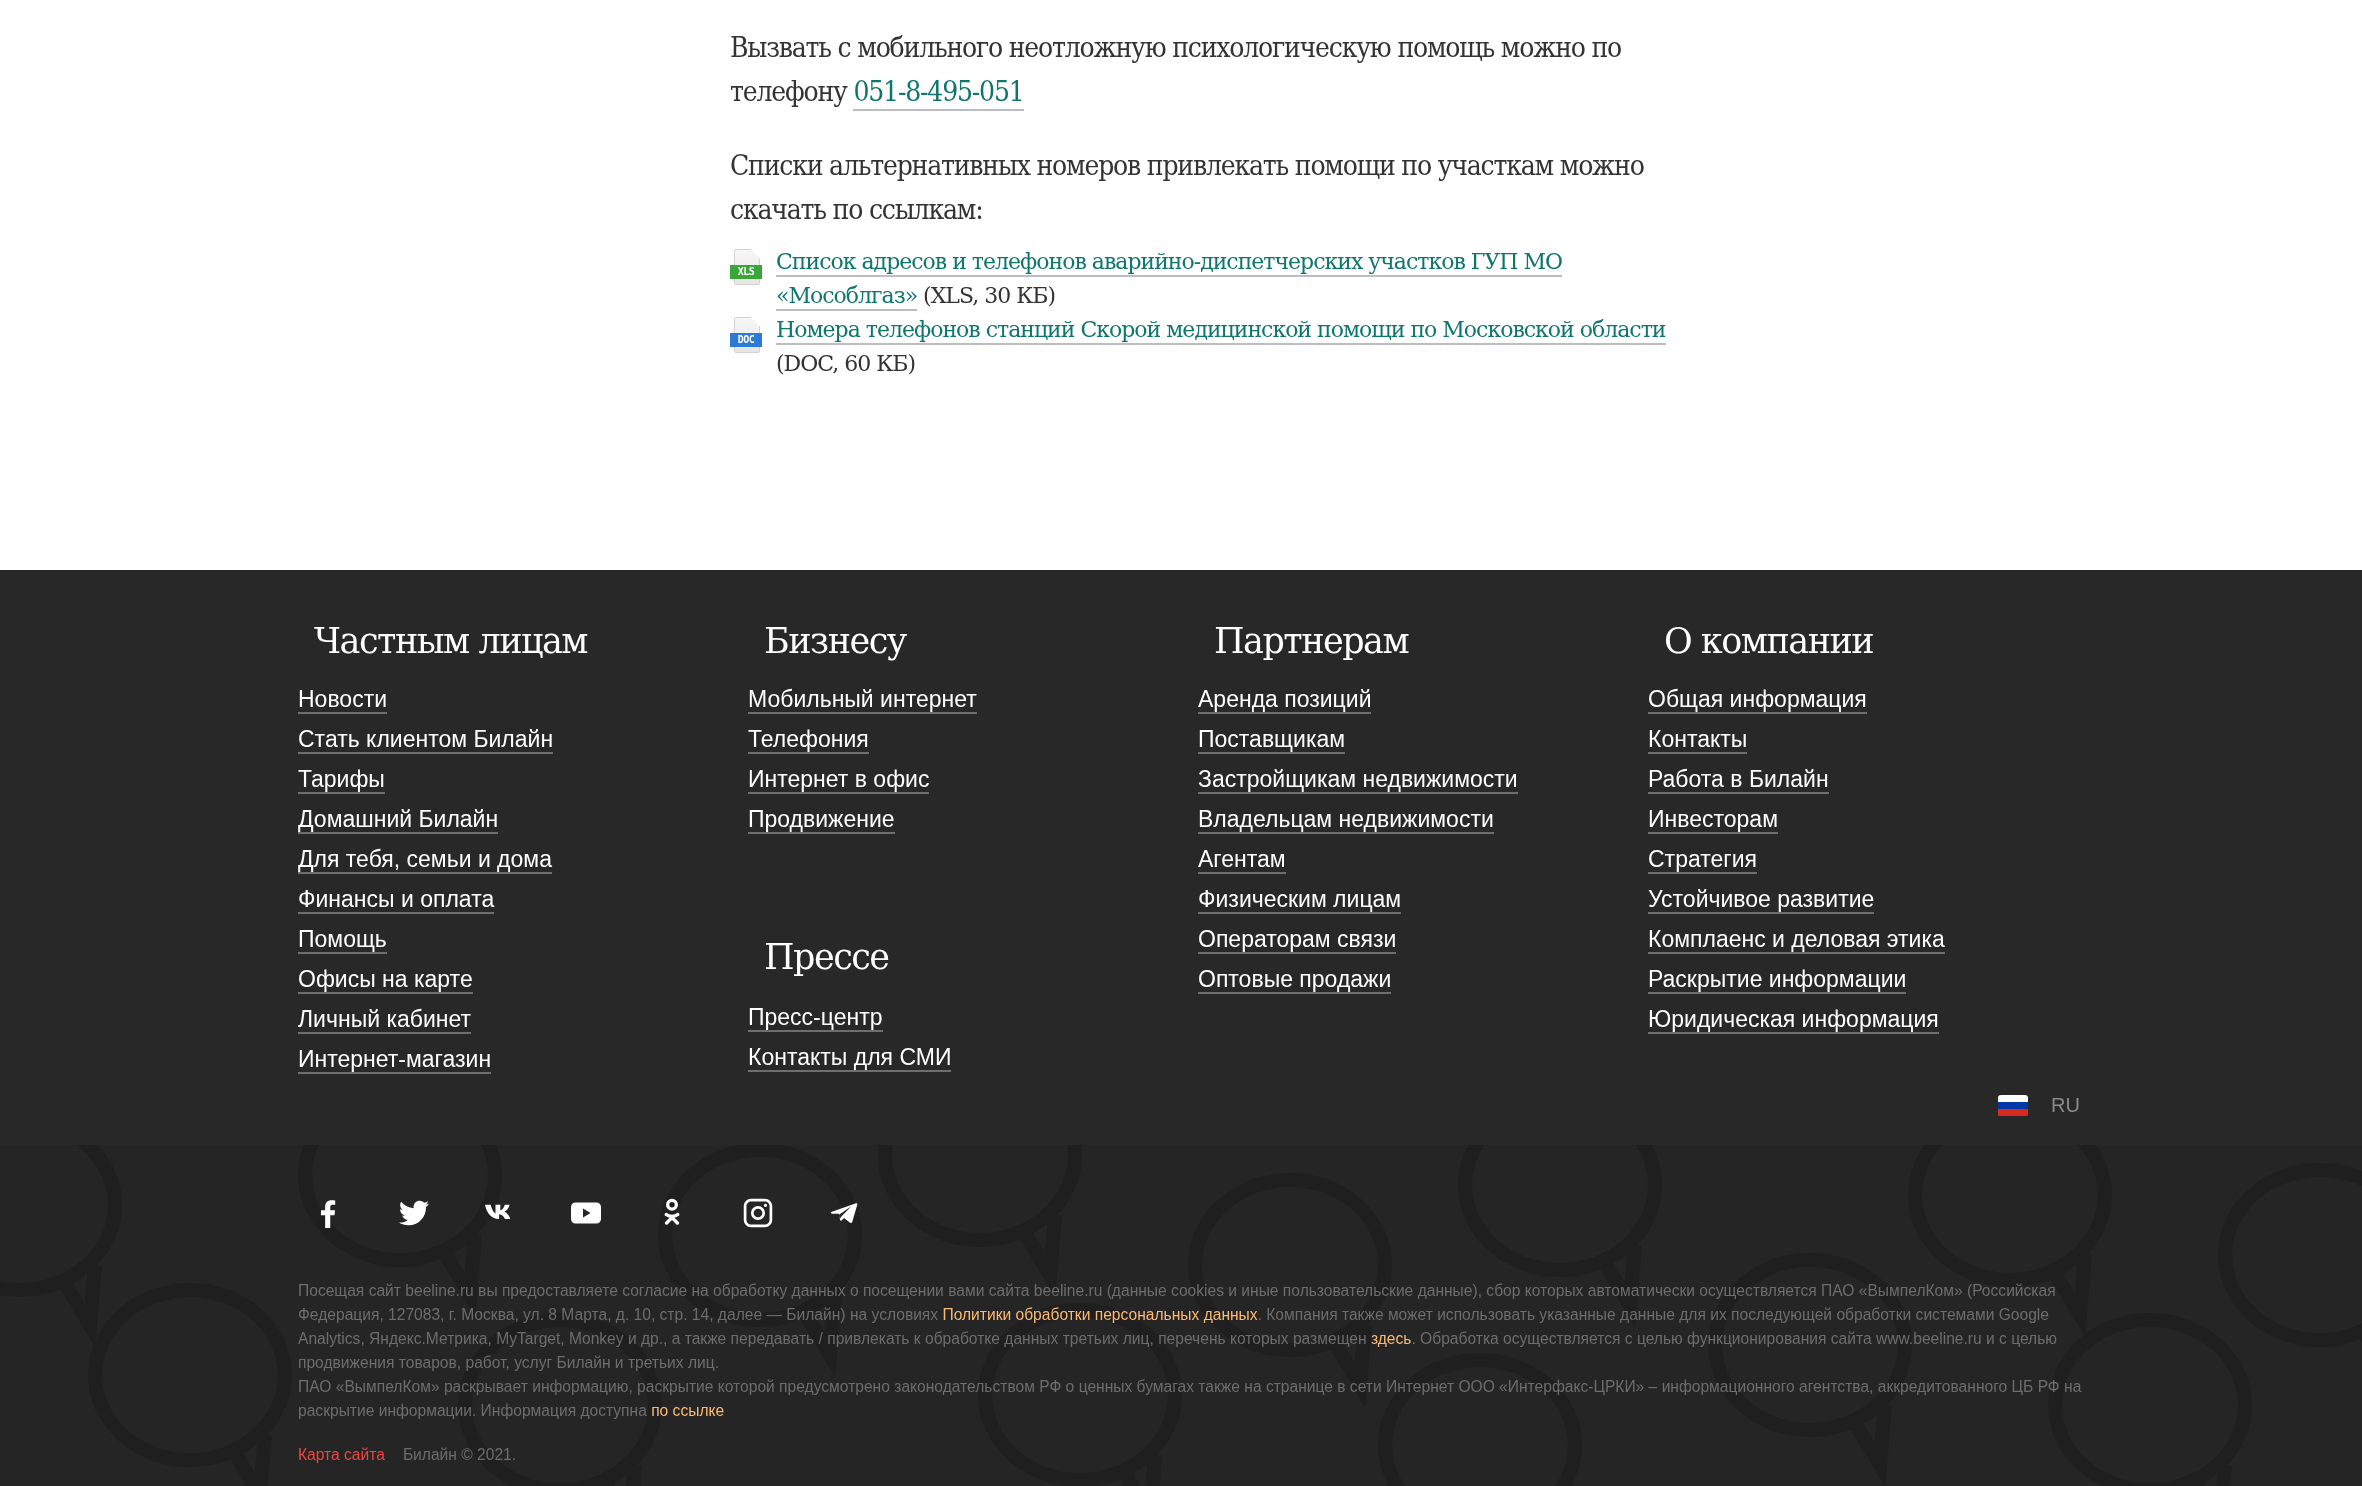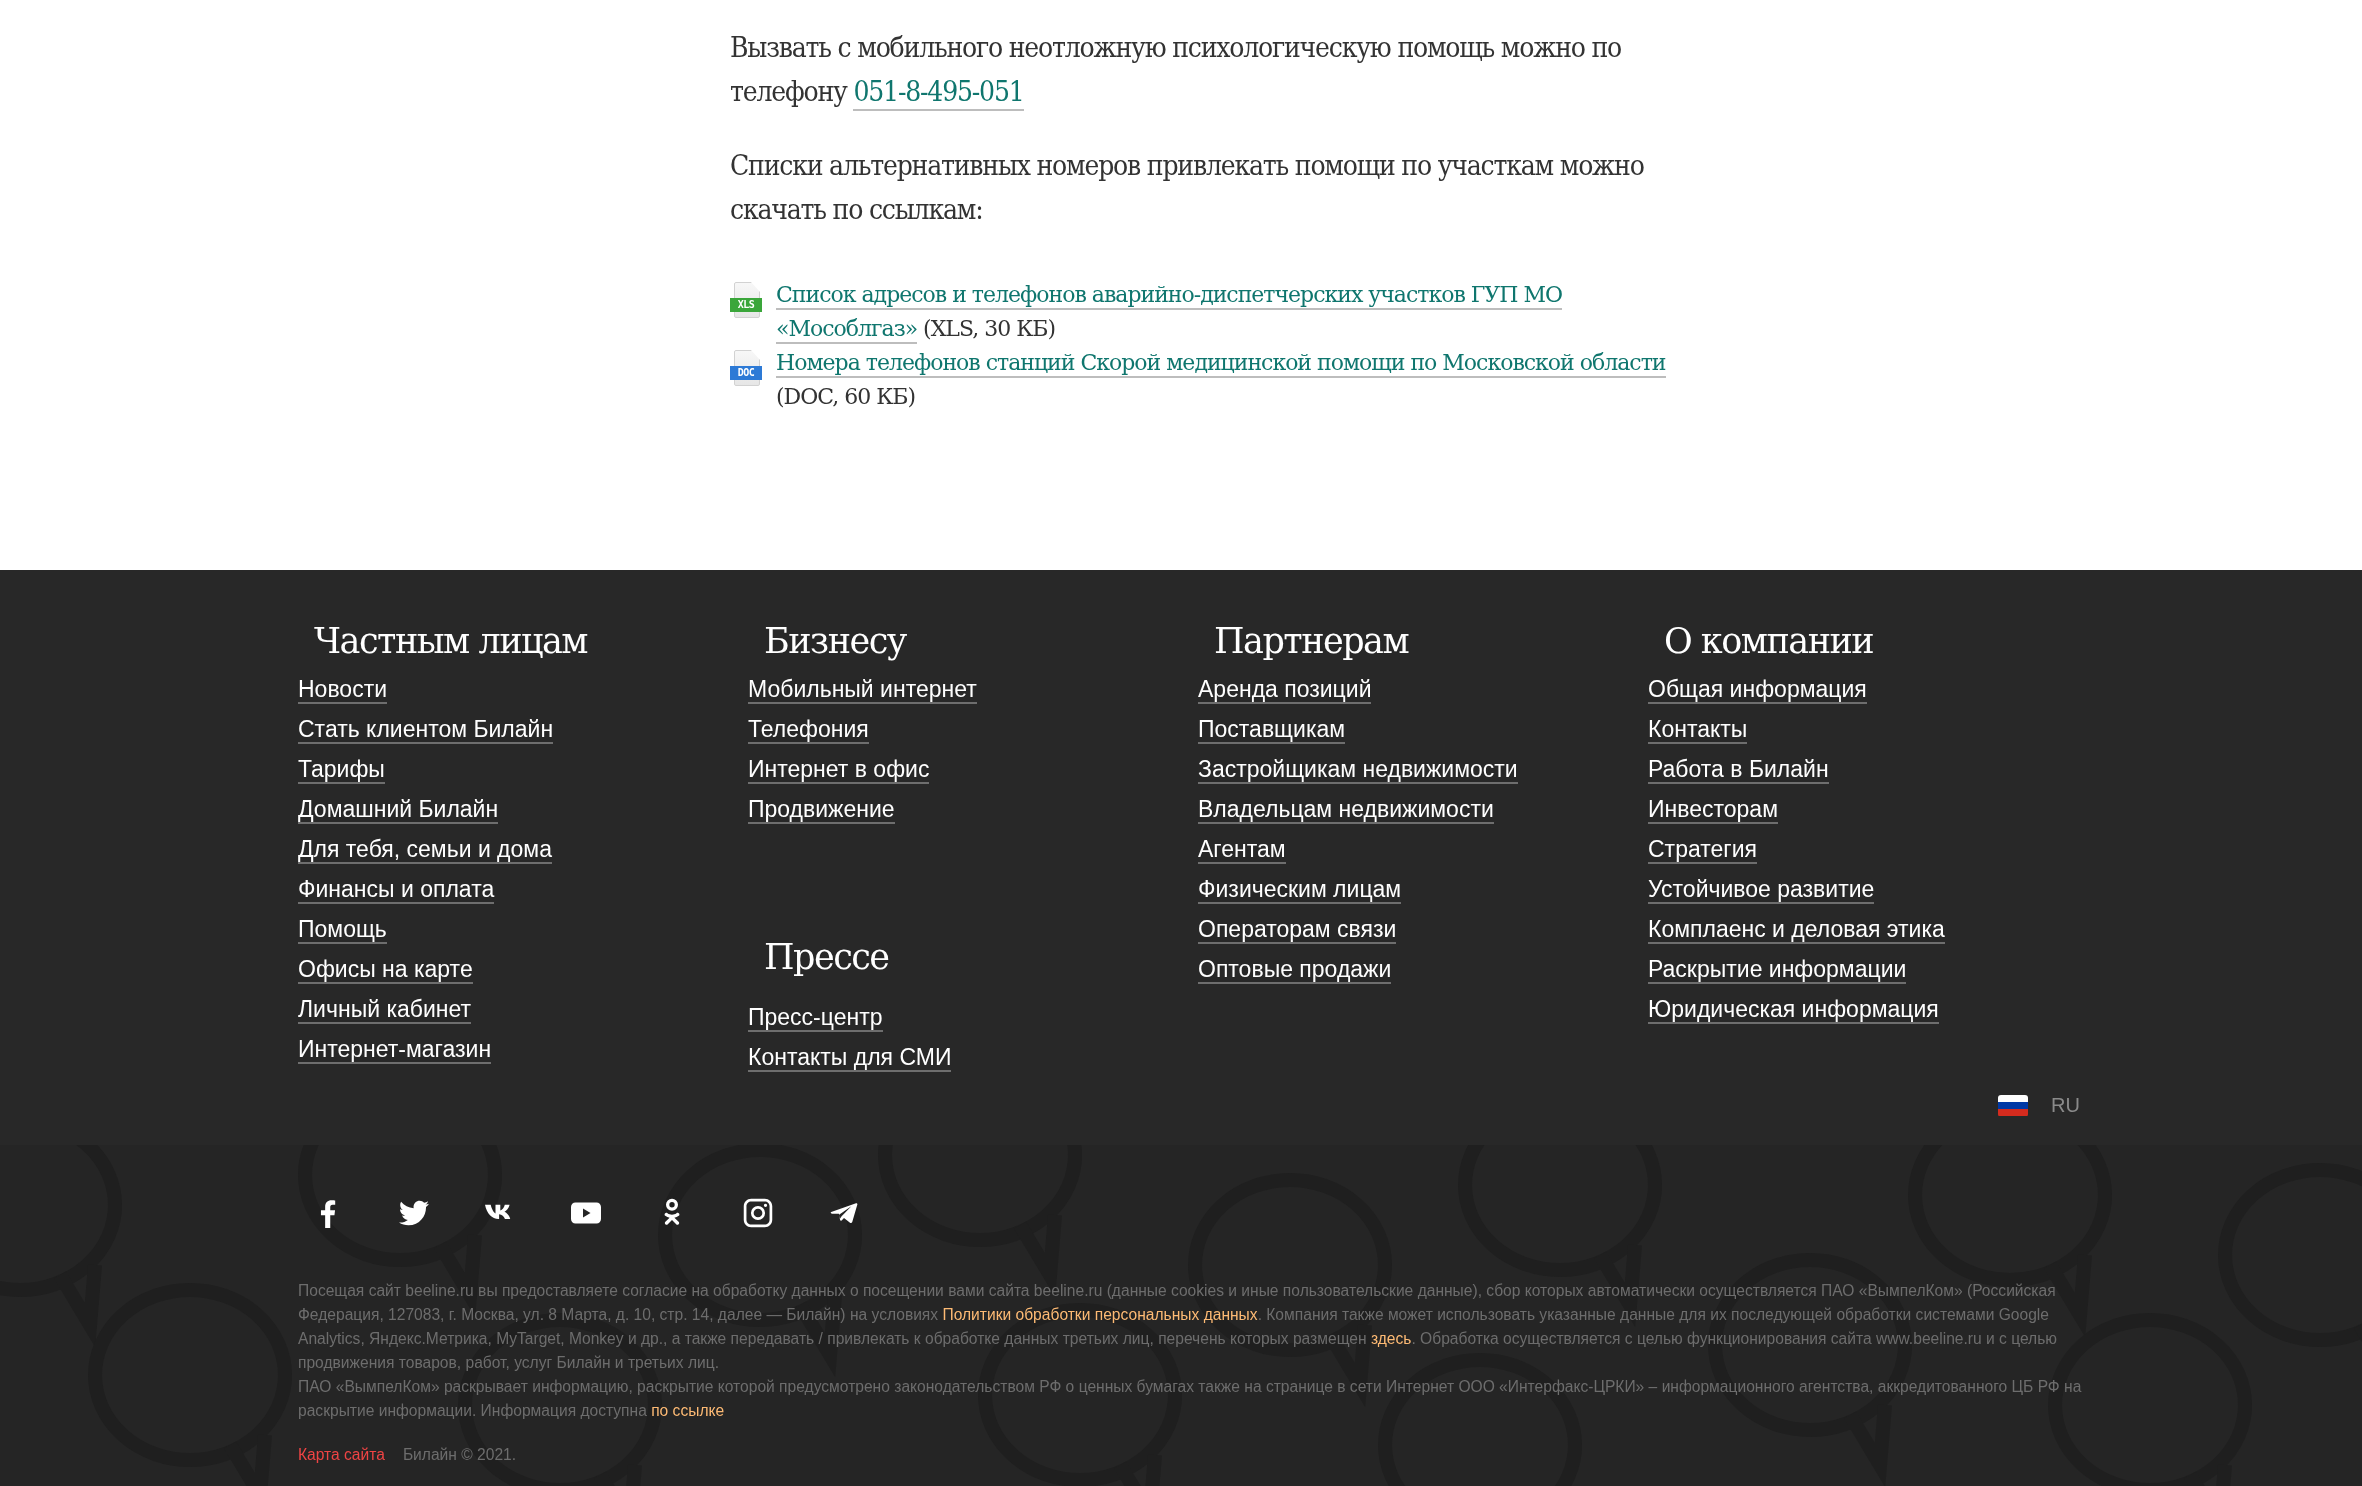--- a/index.html
+++ b/index.html
@@ -17,21 +17,21 @@
   }
   .article p {
     margin: 0; font-size: 28px; line-height: 44px; letter-spacing: -1.2px;
     font-stretch: condensed;
   }
   .article p + p { margin-top: 30px; }
   .u-link {
     color: #0f766e; text-decoration: none;
     border-bottom: 2px solid #bdbdbd; padding-bottom: 1px;
   }
-  .files { margin-top: 46px; list-style: none; padding: 0; }
+  .files { margin-top: 13px; list-style: none; padding: 0; }
   .file {
     position: relative; padding-left: 46px;
     font-size: 22px; line-height: 34px; letter-spacing: -1px;
     color: #333333;
   }
   .file-icon {
     position: absolute; left: 0; top: 4px; width: 32px; height: 38px;
   }
   .file-icon .sheet {
     position: absolute; left: 4px; top: 0; width: 24px; height: 34px;
@@ -52,21 +52,21 @@
     position: absolute; left: 0; top: 570px; width: 2362px; height: 575px;
     background: #282828;
   }
   .col { position: absolute; top: 0; }
   .col h3 {
     margin: 16px; position: absolute; top: 30px; left: 0; white-space: nowrap;
     font-family: "DejaVu Serif", serif; font-weight: normal;
     font-size: 35px; line-height: 50px; color: #ffffff; letter-spacing: -1.5px;
   }
   .col ul {
-    list-style: none; margin: 0; padding: 0; position: absolute; left: 0; top: 104px;
+    list-style: none; margin: 0; padding: 0; position: absolute; left: 0; top: 114px;
   }
   .col li { height: 40px; white-space: nowrap; }
   .col a {
     font-family: "Liberation Sans", sans-serif;
     font-size: 23px; line-height: 30px; color: #ffffff; text-decoration: none;
     border-bottom: 2px solid #6e6e6e; padding-bottom: 0px;
   }
   .press h3 { top: 346px; }
   .press ul { top: 432px; }
 

